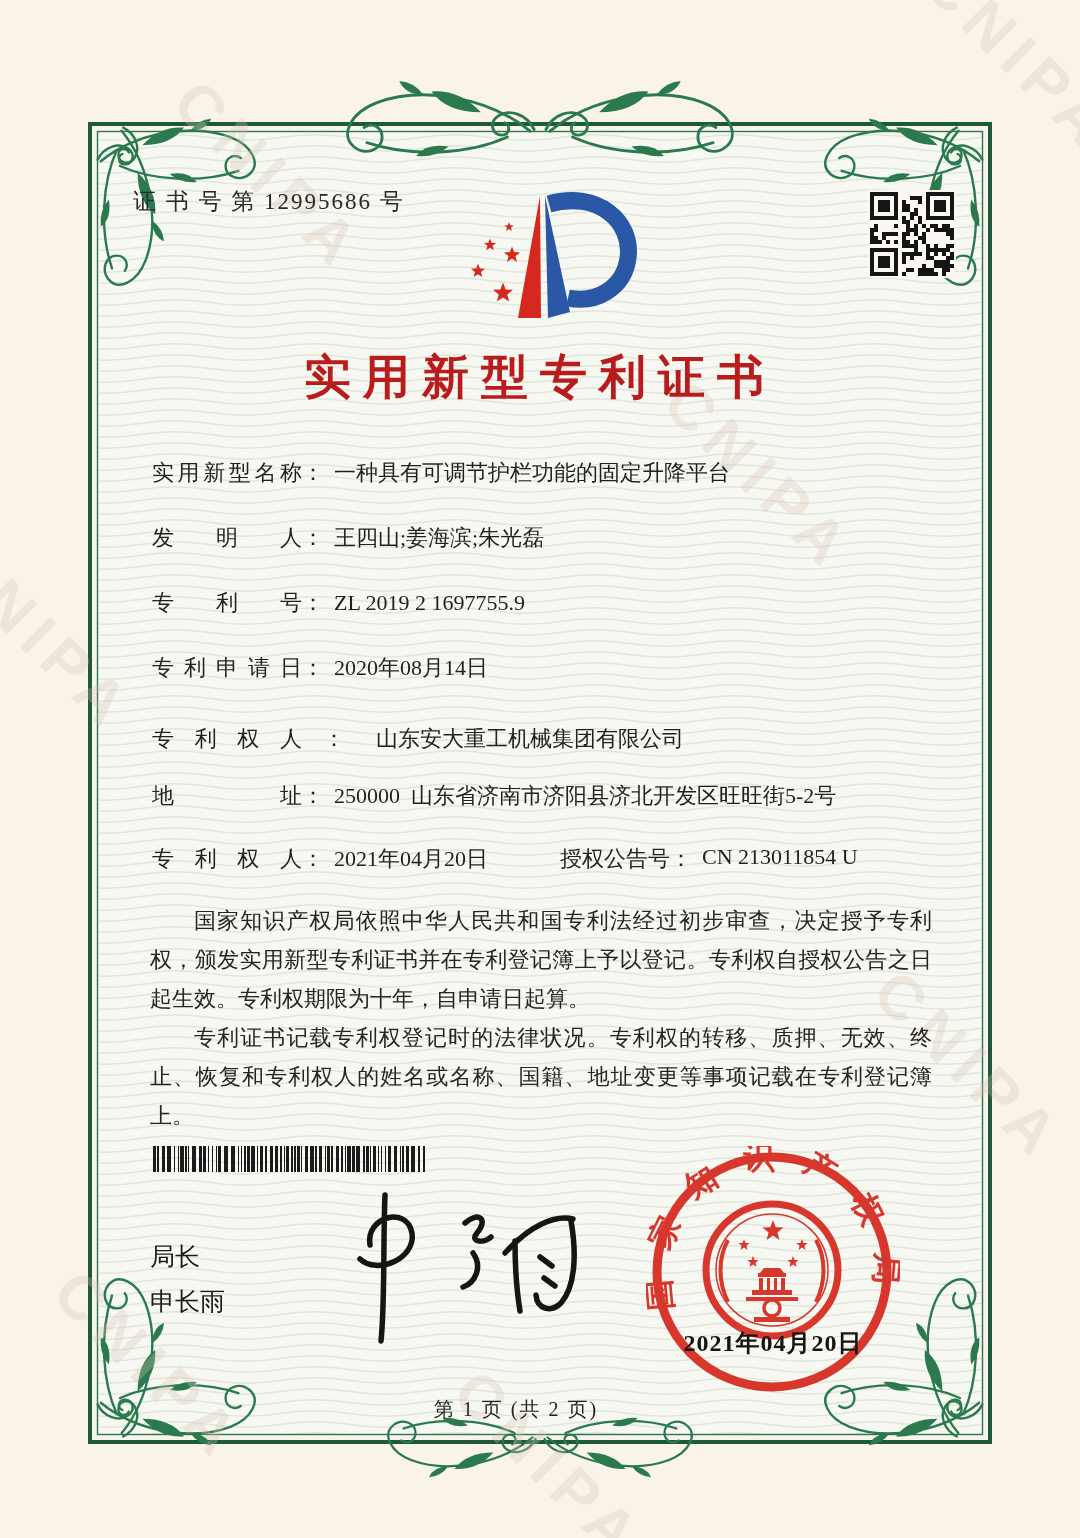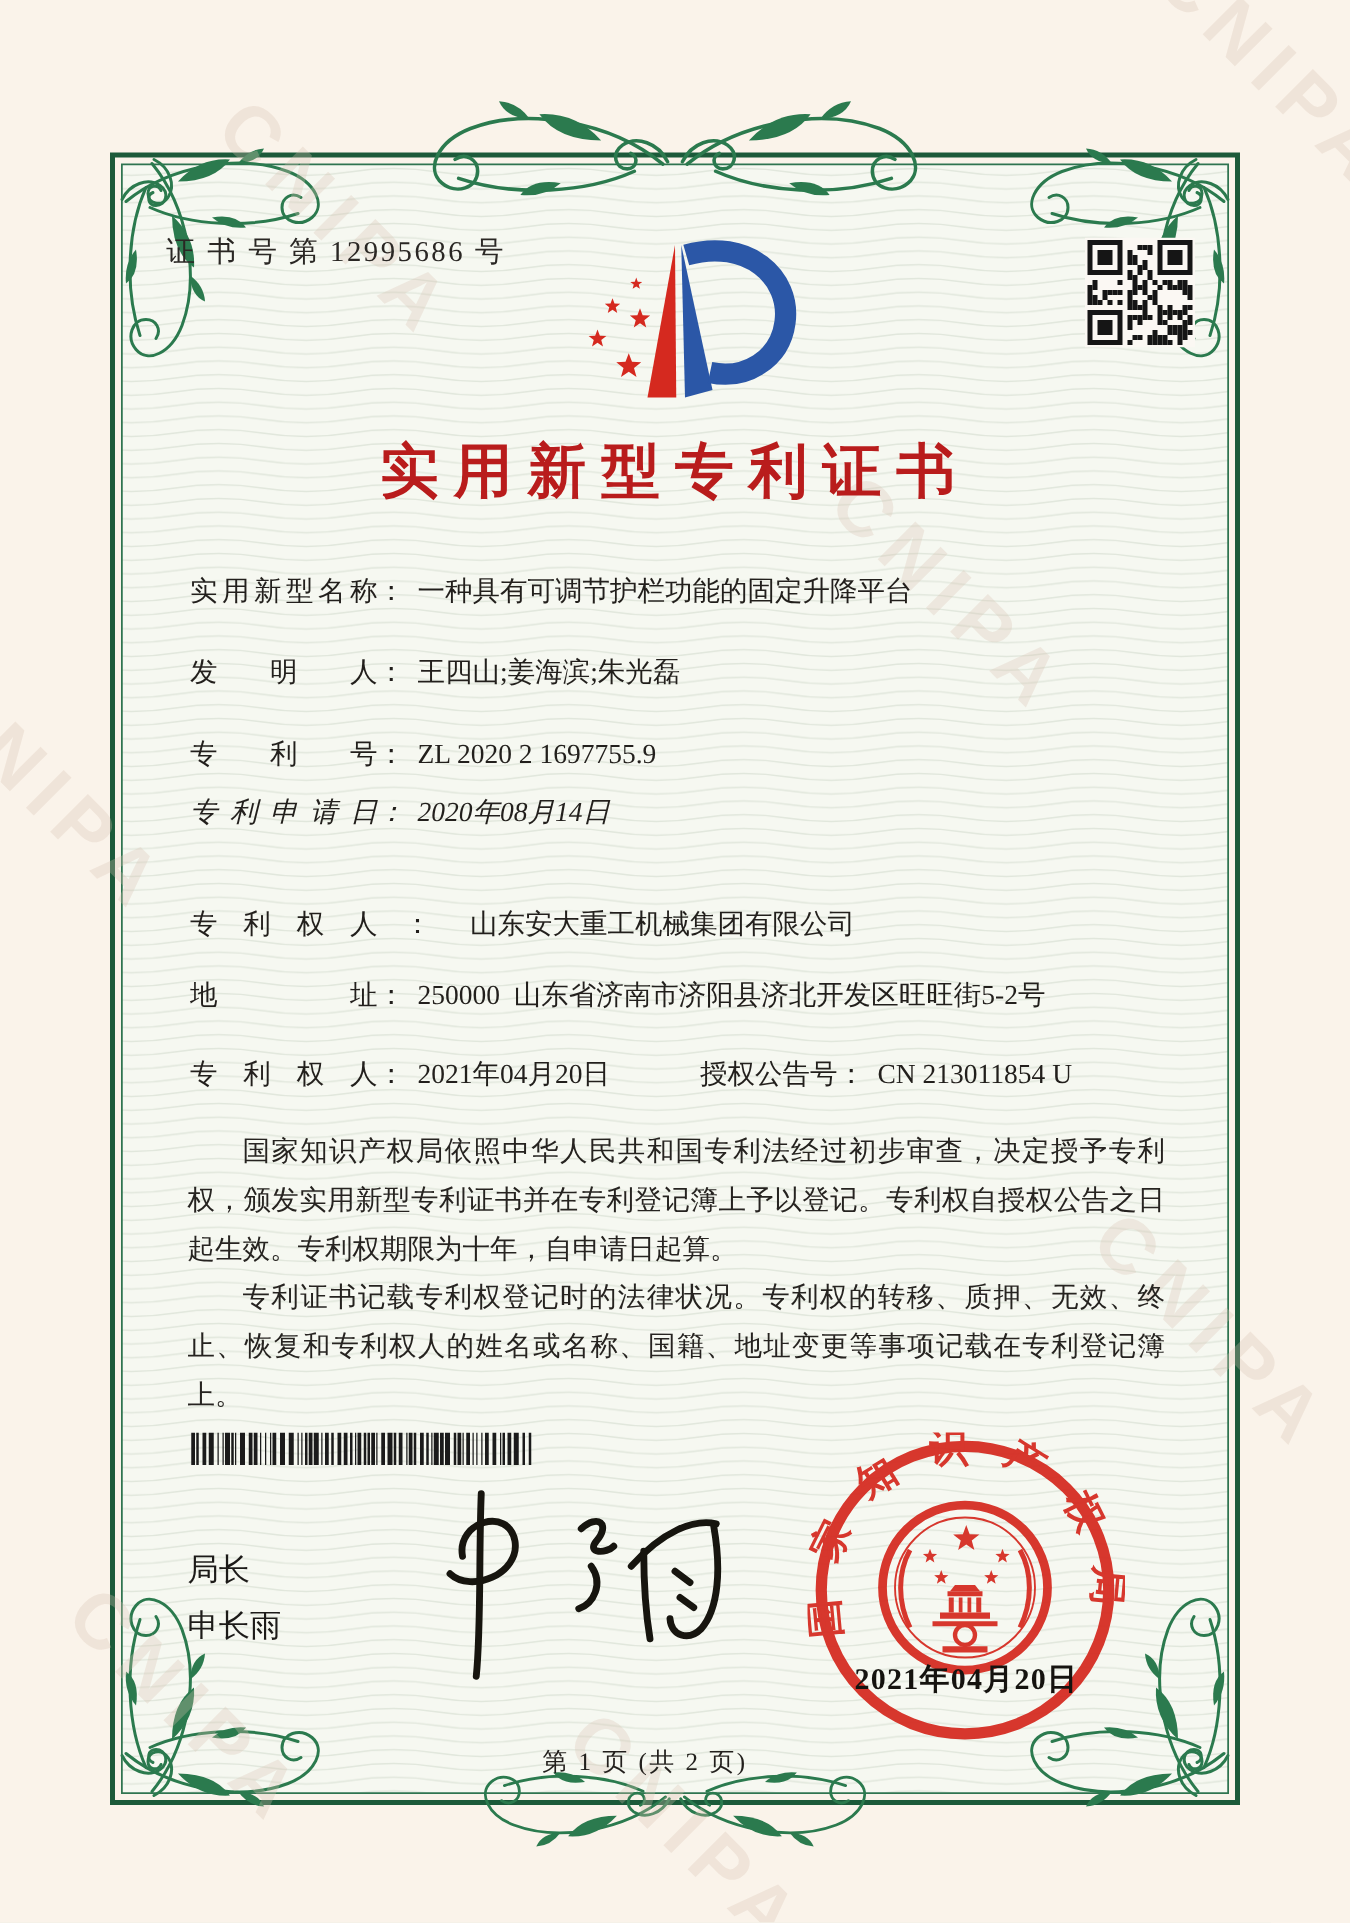--- a/index.html
+++ b/index.html
@@ -9,21 +9,21 @@
   svg.underlay { position:absolute; left:0; top:0; z-index:0; }
   .wm { position:absolute; z-index:1; font-family:"Liberation Sans",sans-serif; font-weight:600;
         font-size:62px; letter-spacing:10px; color:#d9c3b3; opacity:.30; transform:rotate(45deg); white-space:nowrap; }
   .certno { position:absolute; z-index:2; left:133px; top:186px; font-size:23px; letter-spacing:2px; color:#2a2724; }
   .title { position:absolute; z-index:2; left:90px; top:334px; width:900px; text-align:center;
            font-size:47px; font-weight:bold; letter-spacing:12px; color:#b91c1c;margin-top:12px; }
   .row { position:absolute; z-index:2; left:152px; width:800px; font-size:22px; display:flex; align-items:baseline; }
   .flabel { display:inline-block; width:150px; text-align:justify; text-align-last:justify; }
   .colon { margin-right:10px; }
   .fval { white-space:pre-wrap; }
-  .grant2 { position:absolute; left:408px; top:0; display:flex; align-items:center; width:390px; }
+  .grant2 { position:absolute; left:408px; top:0; display:flex; align-items:flex-start; width:390px; }
   .body-text { position:absolute; z-index:2; left:150px; top:901px; width:782px; font-size:22px;
                line-height:39px; text-align:justify; color:#262320; }
   .body-text p { text-indent:2em; }
   .signer { position:absolute; z-index:2; left:150px; top:1234px; font-family:"Liberation Sans","DejaVu Sans",sans-serif;
             font-size:25px; line-height:45px; color:#1c1a18; }
   .sig-svg { position:absolute; z-index:2; left:315px; top:1183px; }
   .seal-svg { position:absolute; z-index:3; left:646px; top:1146px; opacity:.93; }
   .seal-date { position:absolute; z-index:4; left:646px; top:1327px; width:254px; text-align:center;
                font-size:24px; font-weight:bold; letter-spacing:1px; color:#15130f; }
   .pageinfo { position:absolute; z-index:2; left:90px; top:1396px; width:852px; text-align:center; font-size:20px; letter-spacing:2px; }
@@ -236,23 +236,23 @@
       <span class="fval">一种具有可调节护栏功能的固定升降平台</span>
   </div>
   <div class="row" style="top:523px;">
     <span class="flabel">发明人</span>
       <span class="colon">：</span>
       <span class="fval">王四山;姜海滨;朱光磊</span>
   </div>
   <div class="row" style="top:588px;">
     <span class="flabel">专利号</span>
       <span class="colon">：</span>
-      <span class="fval">ZL 2020 2 1697755.9</span>
-  </div>
-  <div class="row" style="top:635px;font-style:italic;">
+      <span class="fval">ZL 2019 2 1697755.9</span>
+  </div>
+  <div class="row" style="top:653px;">
     <span class="flabel">专利申请日</span>
       <span class="colon">：</span>
       <span class="fval">2020年08月14日</span>
   </div>
   <div class="row" style="top:724px;gap:21px;">
     <span class="flabel">专利权人</span>
       <span class="colon">：</span>
       <span class="fval">山东安大重工机械集团有限公司</span>
   </div>
   <div class="row" style="top:781px;">

